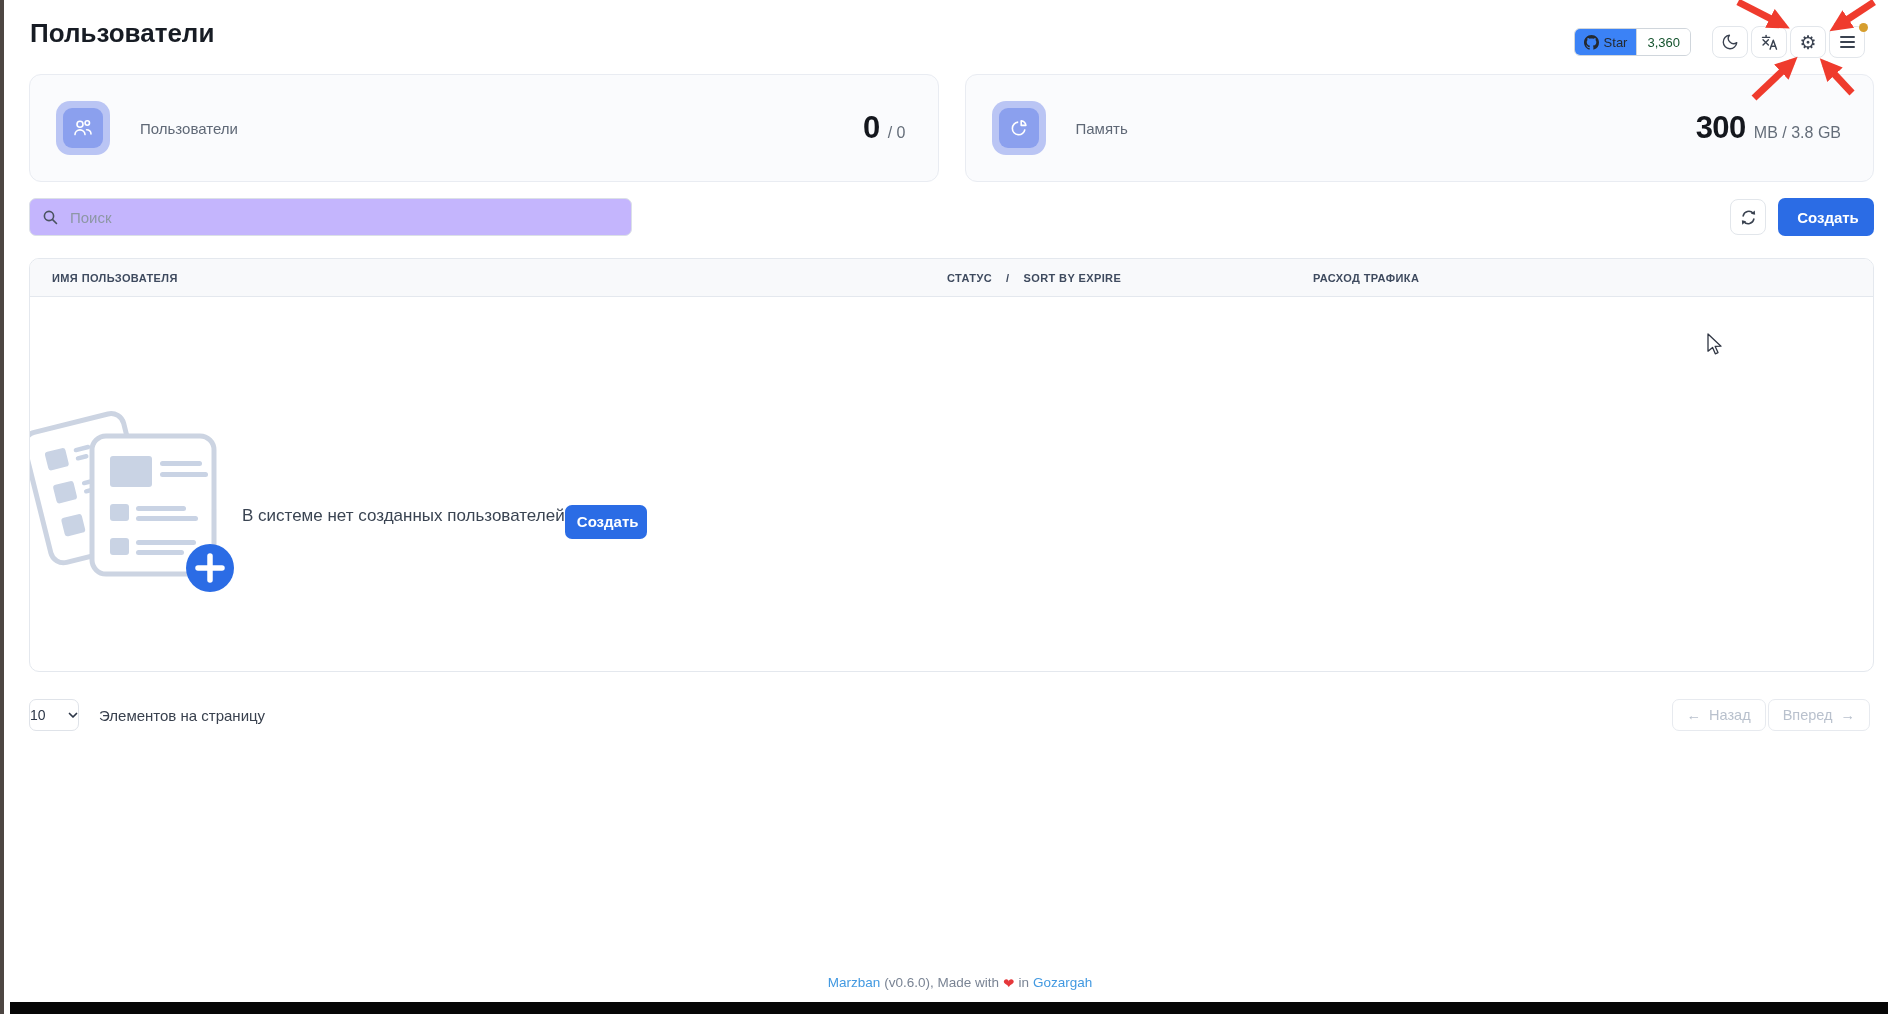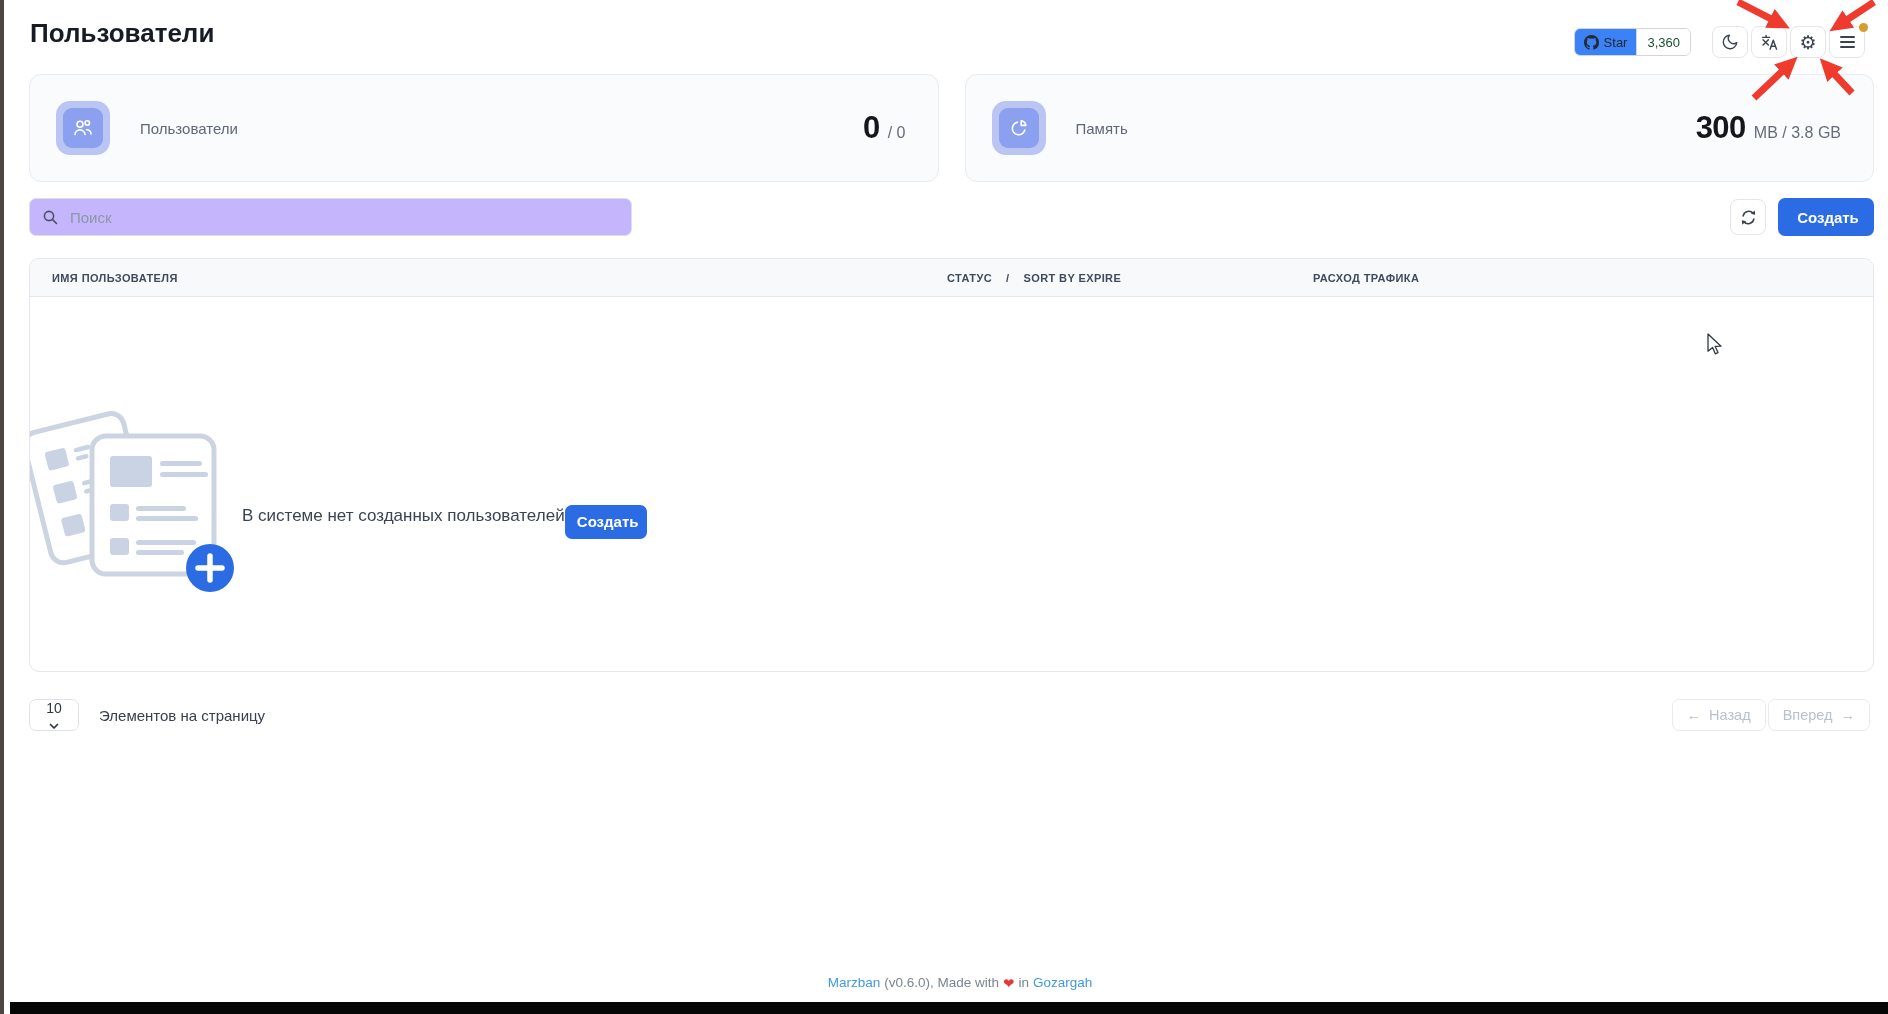--- a/index.html
+++ b/index.html
@@ -49,21 +49,21 @@
   .th{position:absolute;top:0;height:37px;display:flex;align-items:center;font-size:11px;font-weight:700;letter-spacing:.4px;color:#3e4a5e;white-space:nowrap;}
   .th-username{left:22px;}
   .th-status{left:909px;gap:14px;margin-left:8px;}
   .th-traffic{left:1283px;}
   .tbody{height:377px;display:flex;flex-direction:row;align-items:center;box-sizing:border-box;padding-top:50px;}
   .empty-msg{margin:10px 0 0 0;font-size:17px;color:#3a4452;}
   .create-empty{margin-top:22px;width:82px;height:34px;}
 
   
   .pagination{position:absolute;left:29px;right:18px;top:699px;height:32px;display:flex;align-items:center;}
-  .page-size{width:50px;height:32px;border:1px solid #dfe3e9;border-radius:7px;display:flex;align-items:center;justify-content:space-between;gap:6px;font-size:14px;color:#2d3748;cursor:pointer;background:#fff;box-sizing:border-box;flex-direction:column;}
+  .page-size{width:50px;height:32px;border:1px solid #dfe3e9;border-radius:7px;display:flex;align-items:center;justify-content:space-between;gap:6px;font-size:14px;color:#2d3748;cursor:pointer;background:#fff;box-sizing:border-box;}
   .per-page-label{margin-left:20px;font-size:15px;color:#39414e;}
   .pager{margin-left:auto;display:flex;gap:2px;}
   .pager-btn{height:32px;padding:0 14px;border:1px solid #e7eaef;border-radius:7px;background:#fff;color:#b9c1cd;font-size:14.5px;font-family:inherit;display:flex;align-items:center;gap:8px;cursor:default;}
 
   
   .footer{position:absolute;left:0;right:0;top:975px;display:flex;justify-content:center;gap:4px;font-size:13.5px;color:#7a8494;padding-left:32px;}
   .footer .link{color:#4299e1;cursor:pointer;}
   .footer .heart{color:#e5383b;}
 
   

